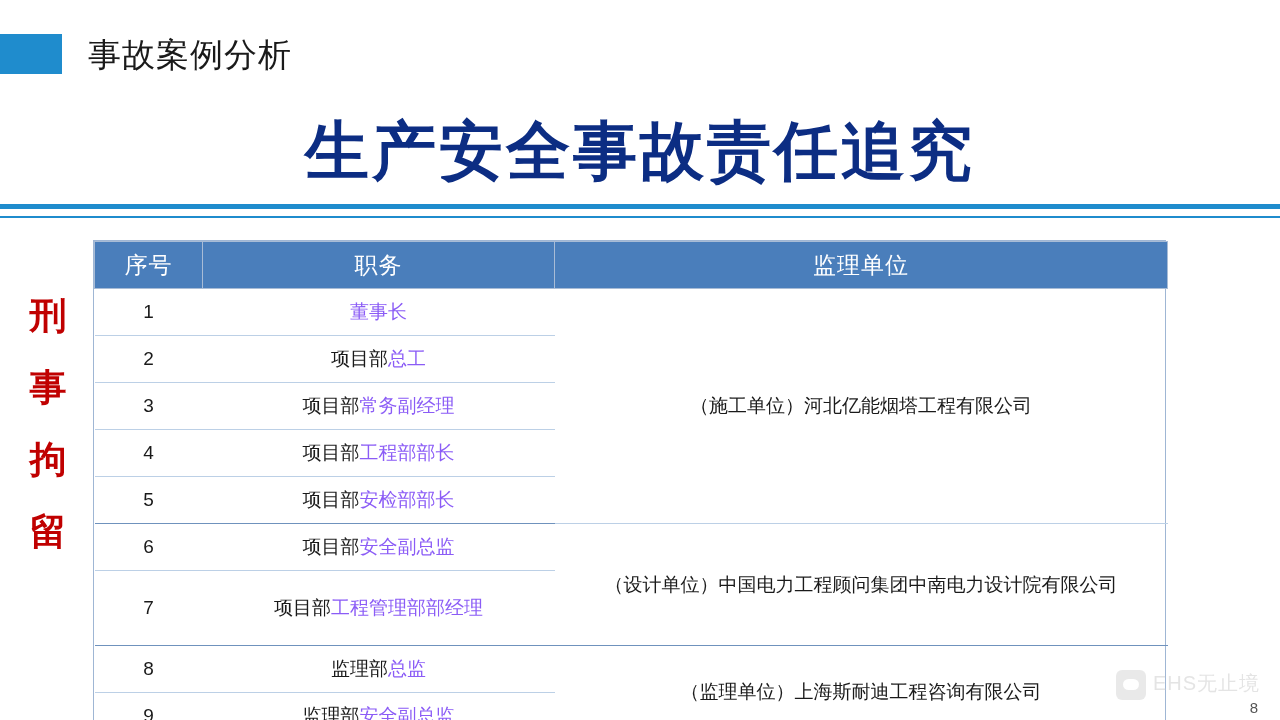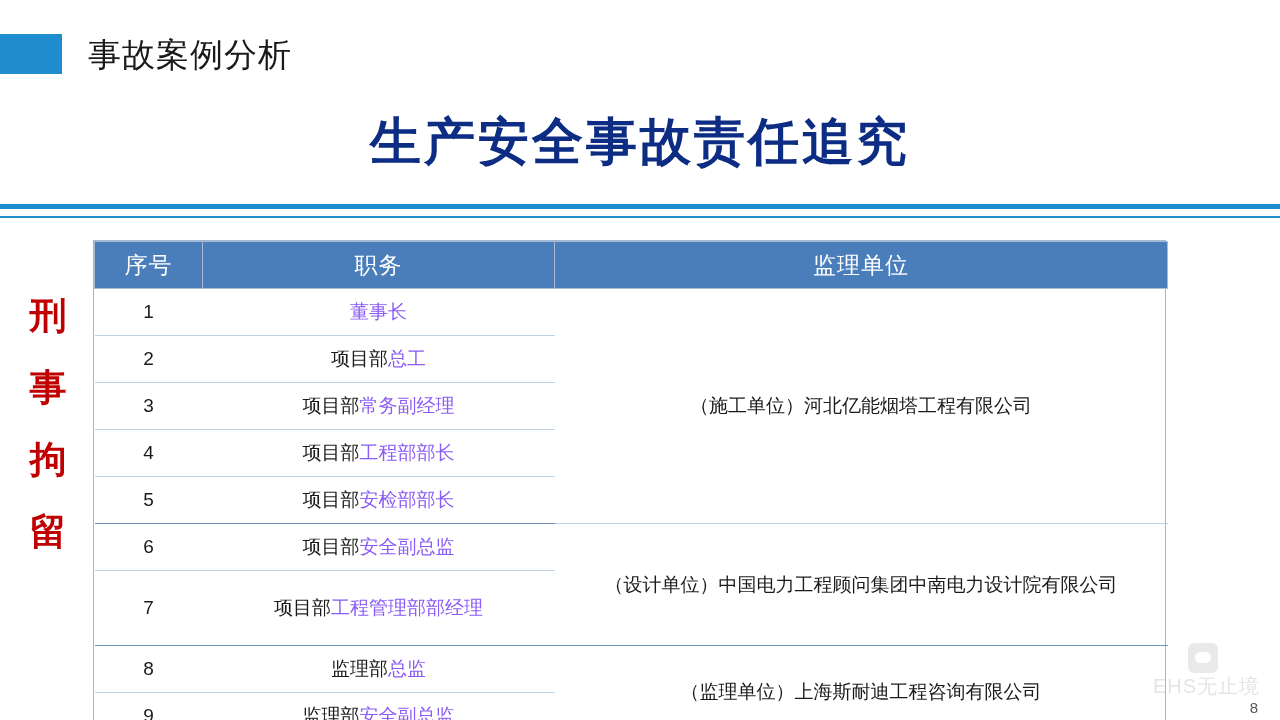--- a/index.html
+++ b/index.html
@@ -38,21 +38,21 @@
     letter-spacing: 1px;
     line-height: 42px;
     font-weight: normal;
   }
   .main-title {
     position: absolute;
     left: 0;
     top: 108px;
     width: 1280px;
     text-align: center;
-    font-size: 51px;
+    font-size: 64px;
     font-weight: bold;
     color: #0c2d83;
     letter-spacing: 3px;
   }
   .rule-top {
     position: absolute;
     left: 0;
     top: 204px;
     width: 1280px;
     height: 5px;
@@ -143,23 +143,22 @@
   }
   .sep-strong {
     border-bottom: 1px solid #6f92bd !important;
   }
   
   .watermark {
     position: absolute;
     right: 20px;
     bottom: 20px;
     display: flex;
-    align-items: center;
+    align-items: flex-start;
     opacity: 0.55;
-    flex-direction: column;
   }
   .wm-logo {
     width: 30px;
     height: 30px;
     border-radius: 6px;
     background: #d8d8d8;
     position: relative;
     margin-right: 7px;
   }
   .wm-logo:before {

